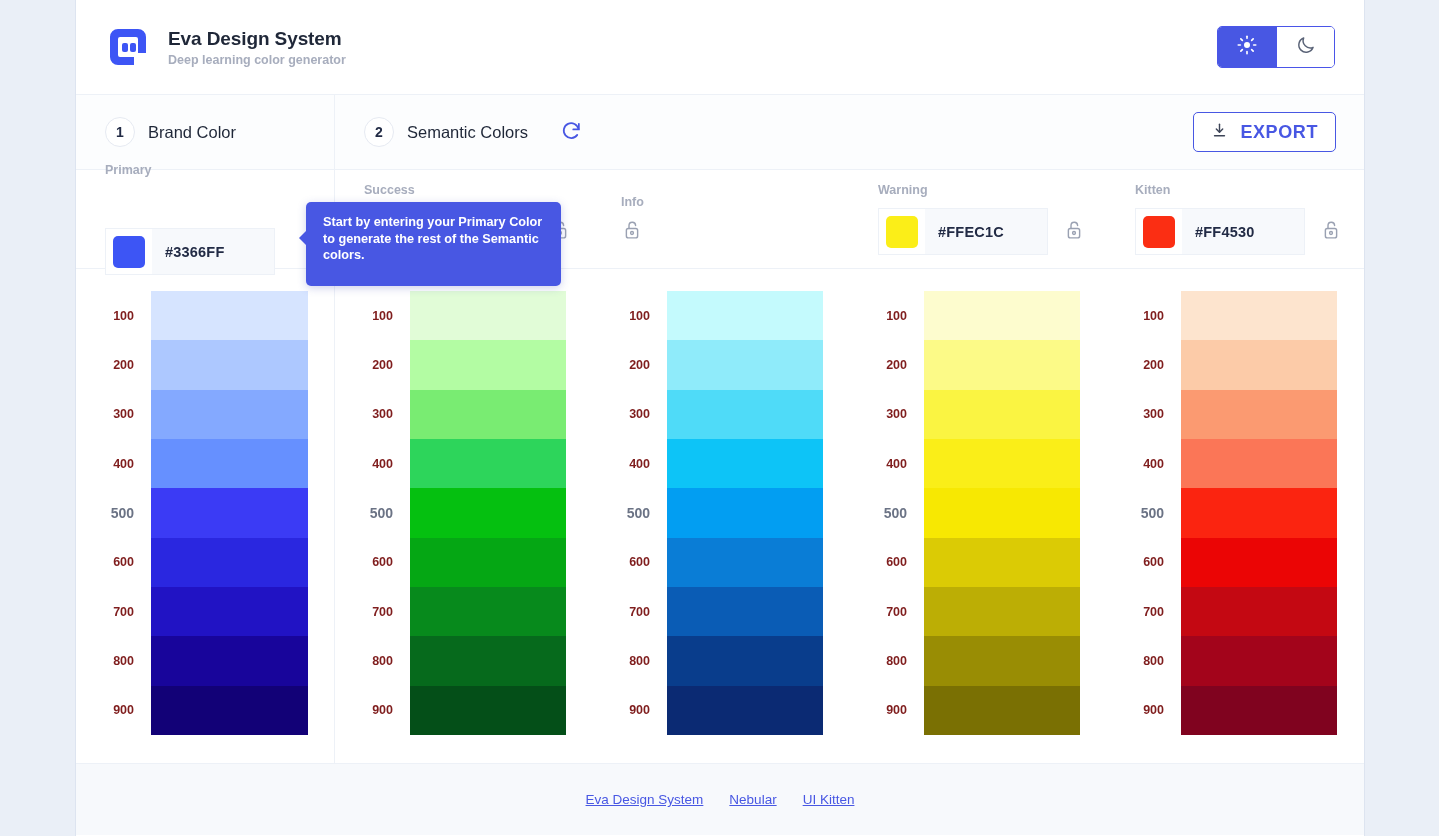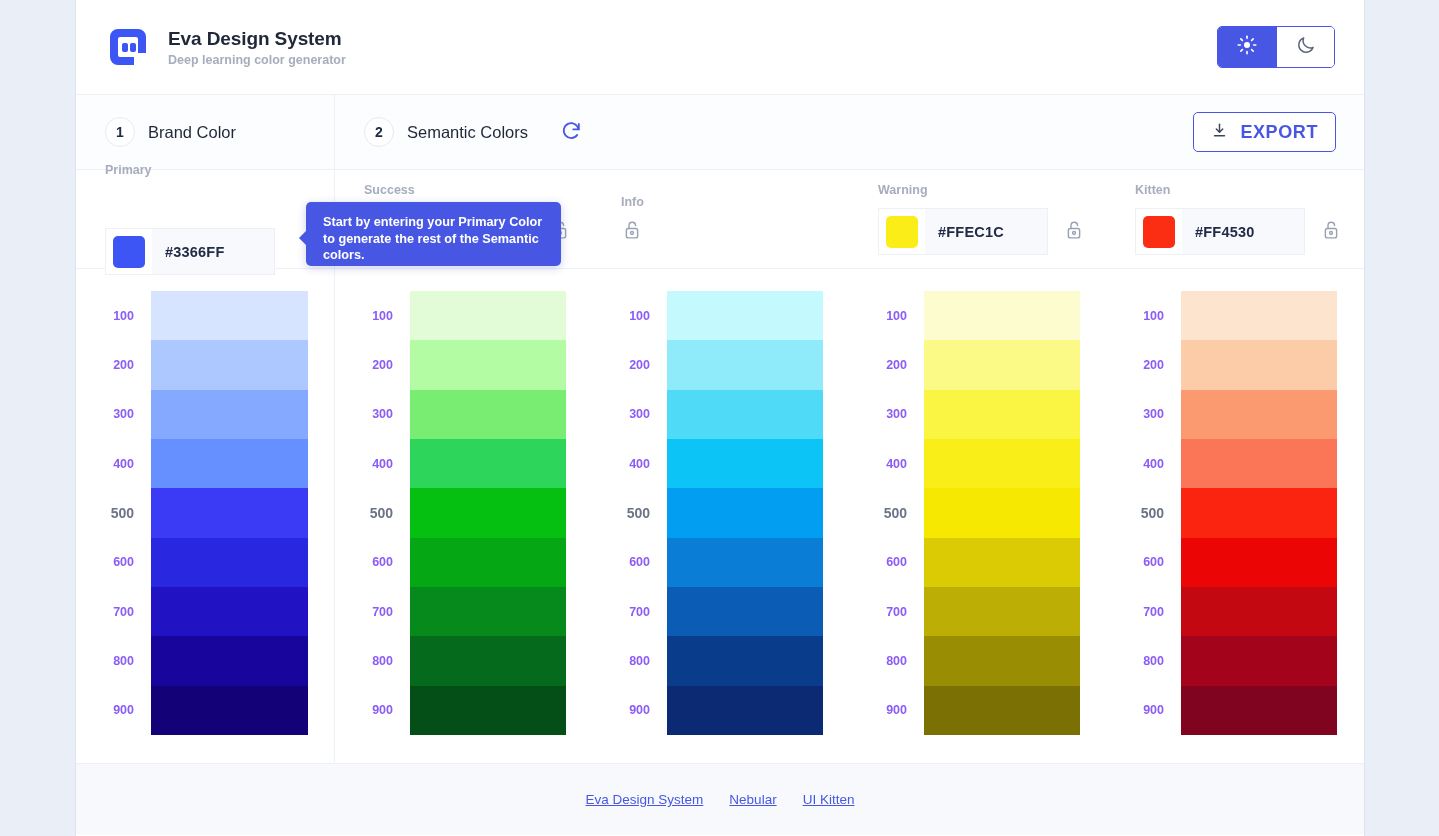--- a/index.html
+++ b/index.html
@@ -132,21 +132,21 @@
     display: flex; align-items: center; justify-content: center;
   }
 
   
   .tooltip {
     position: absolute;
     left: 230px; top: 32px;
     width: 255px;
     background: #4857e3;
     border-radius: 5px;
-    padding: 12px 15px 2px 17px;
+    padding: 12px 15px 22px 17px;
     color: #fff; font-size: 12.7px; font-weight: bold;
     line-height: 16.5px;
     z-index: 30;
     box-shadow: 0 2px 8px rgba(60,70,180,.25);
   }
   .tooltip:after {
     content: ""; position: absolute;
     left: -7px; top: 28px;
     border-top: 8px solid transparent;
     border-bottom: 8px solid transparent;
@@ -170,21 +170,21 @@
     display: flex; flex-direction: column;
     align-items: stretch;
   }
   .shade-row {
     flex: 1;
     display: flex; align-items: center;
     padding-left: 29px;
   }
   .shade-num {
     width: 46px; flex: none;
-    font-size: 12.5px; color: #8b5cf6; font-weight: bold;
+    font-size: 12.5px; color: #7f1d1d; font-weight: bold;
     text-align: right; padding-right: 17px;
   }
   .shade-num.hl { font-size: 14px; color: #6b7385; }
   .shade-bar { flex: 1; height: 100%; margin-right: 26px; }
 
   
   .footer {
     height: 71px;
     background: #f7f9fc;
     display: flex; align-items: center; justify-content: center;

